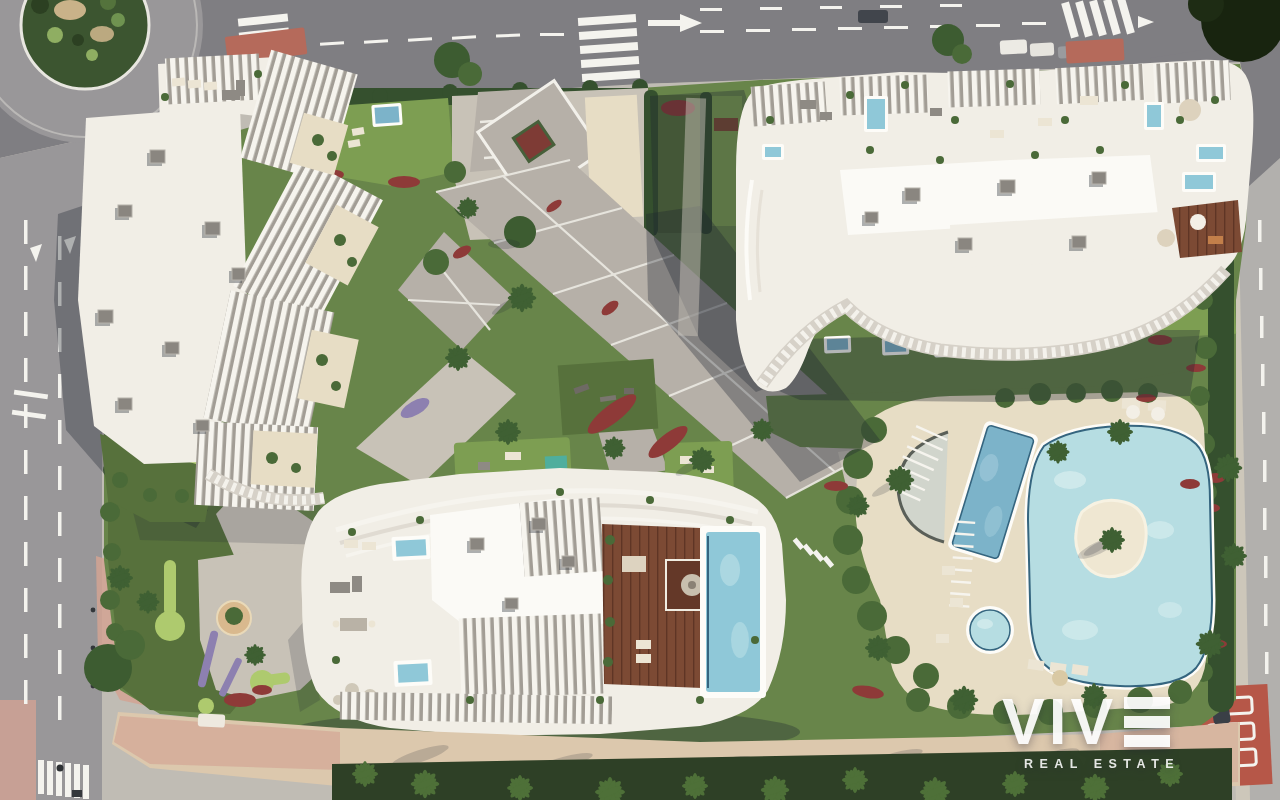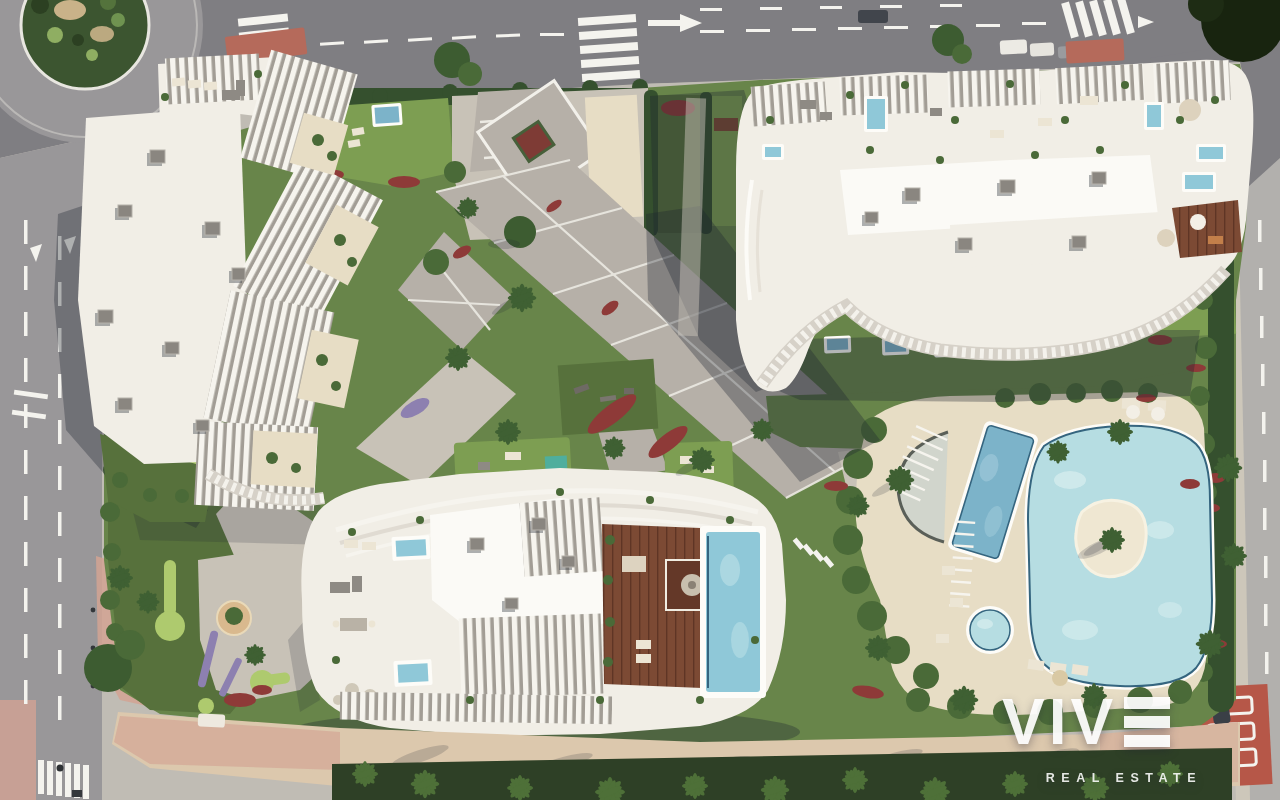--- a/index.html
+++ b/index.html
@@ -21,21 +21,21 @@
   .sh{fill:var(--shadow);opacity:.32} .sh2{fill:var(--shadow);opacity:.18}
   .gu{fill:#8a8680;stroke:#b5b1aa;stroke-width:1} .gus{fill:#3a3f47;opacity:.4}
   .fur{fill:#ece5d4} .sof{fill:#8e8a84}
   
   .watermark{position:absolute;left:1002px;top:690px;width:200px;color:rgba(255,255,255,.93);
      filter:drop-shadow(0 4px 5px rgba(30,30,50,.38));}
   .wm-row{display:flex;align-items:flex-start;}
   .wm-brand{font-size:64px;line-height:64px;font-weight:700;letter-spacing:4px;}
   .wm-bars{display:flex;flex-direction:column;margin:7px 0 0 7px;}
   .wm-bars i{display:block;width:46px;height:12px;background:rgba(255,255,255,.93);margin-bottom:7px;}
-  .wm-tagline{margin-top:17px;font-size:12.5px;font-weight:600;letter-spacing:6.5px;text-align:right;
+  .wm-tagline{margin-top:3px;font-size:12.5px;font-weight:600;letter-spacing:6.5px;text-align:center;
      color:rgba(255,255,255,.88);white-space:nowrap;}
 </style>
 </head>
 <body>
 
 <div class="scene">
 <svg width="1280" height="800" viewBox="0 0 1280 800">
 <defs>
   <pattern id="fins" width="9" height="12" patternUnits="userSpaceOnUse">
     <rect width="9" height="12" fill="var(--fin-gap)"></rect>

